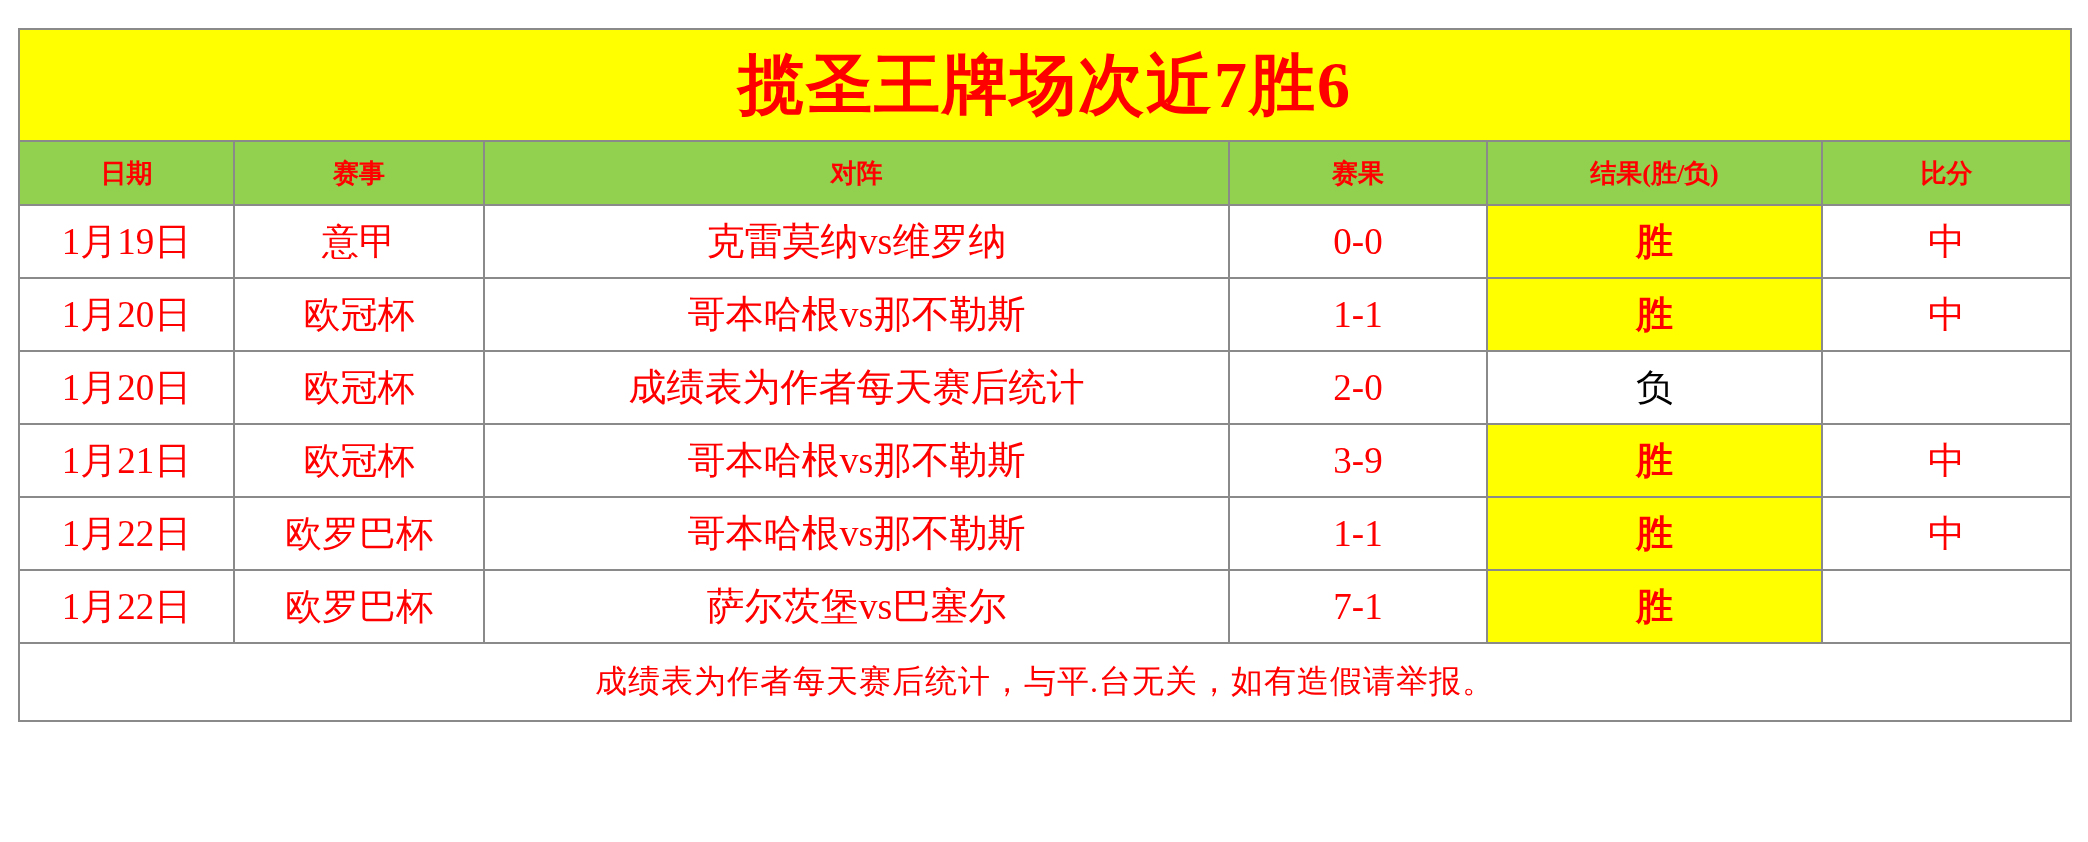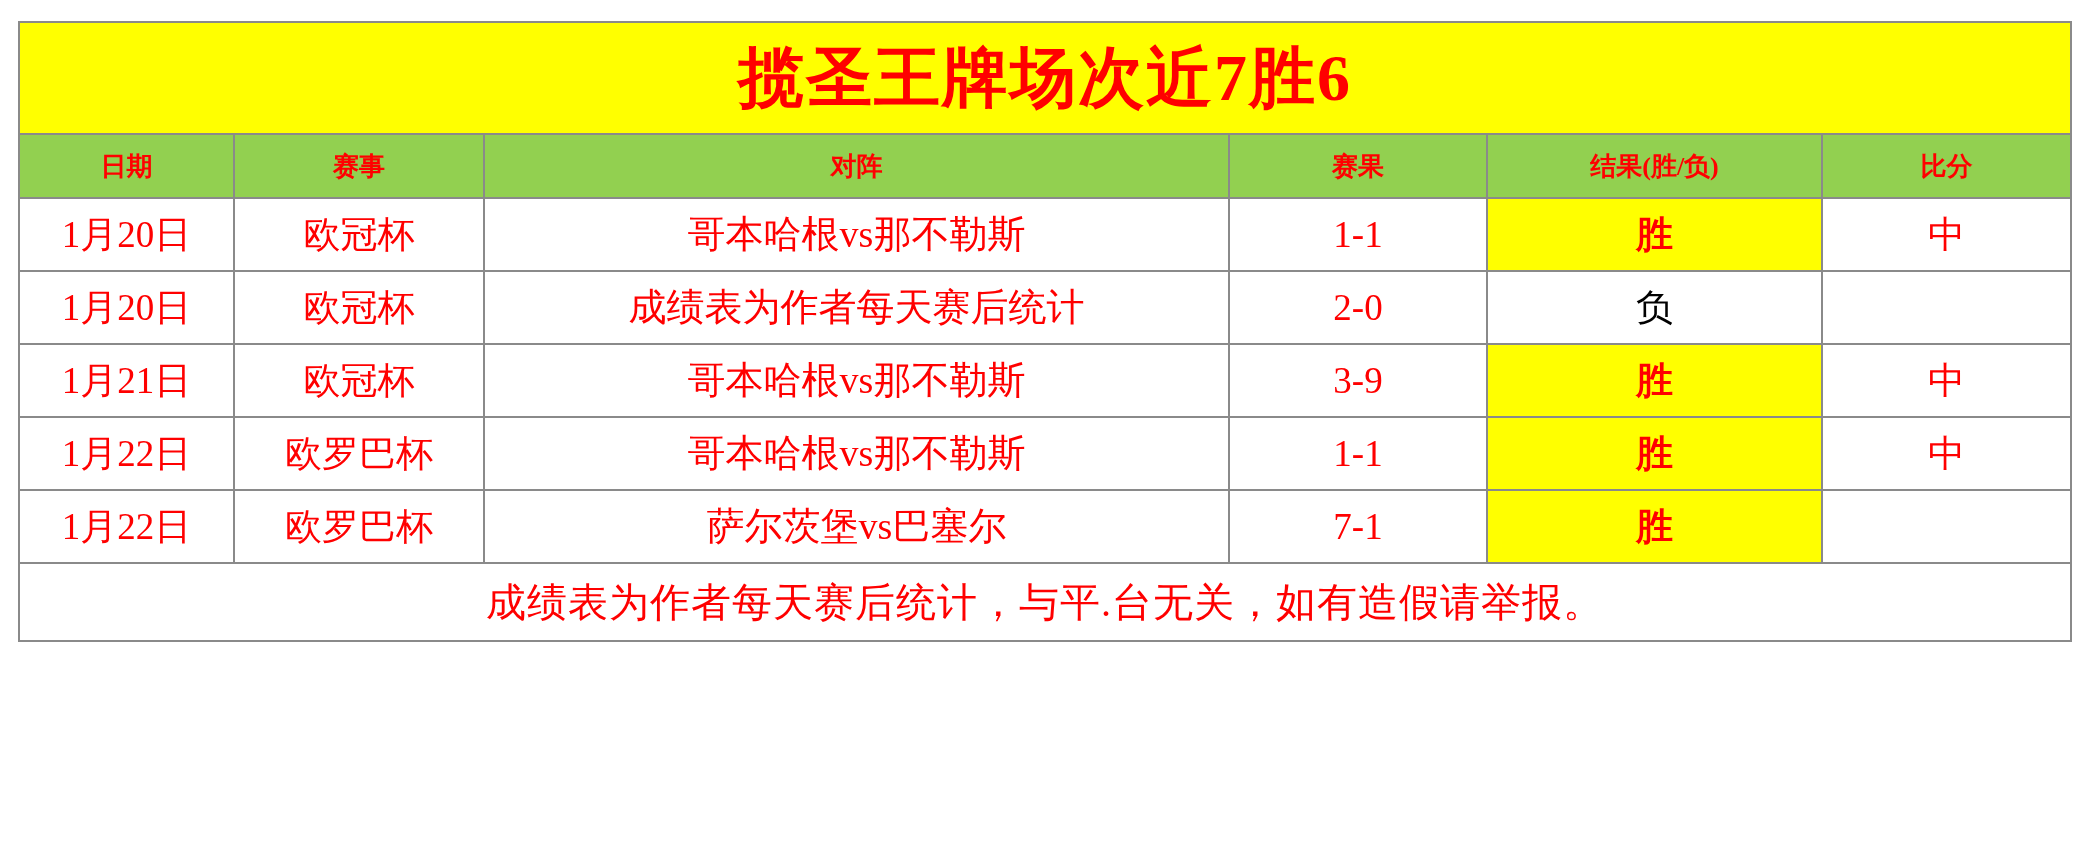--- a/index.html
+++ b/index.html
@@ -9,21 +9,21 @@
   }
   body {
     width: 2088px;
     height: 842px;
     font-family: "Liberation Serif", "DejaVu Serif", serif;
     overflow: hidden;
   }
   .sheet {
     position: absolute;
     left: 18px;
-    top: 21px;
+    top: 28px;
     width: 1672px;
   }
   table.grid {
     border-collapse: collapse;
     table-layout: fixed;
     width: 2052px;
   }
   table.grid td {
     border: 2px solid #8a8a8a;
     padding: 0;
@@ -67,21 +67,21 @@
     color: #ff0000 !important;
     font-weight: bold;
   }
   td.result-loss {
     background: #ffffff !important;
     color: #000000 !important;
     font-weight: normal;
   }
   
   .footer-cell {
-    font-size: 40px;
+    font-size: 32px;
     height: 76px;
     color: #ff0000 !important;
     background: #ffffff !important;
     letter-spacing: 1px;
     margin-left: 32px;
   }
   .colw-date { width: 215px; }
   .colw-league { width: 250px; }
   .colw-match { width: 745px; }
   .colw-score { width: 258px; }
@@ -107,20 +107,28 @@
       </tr>
       <tr class="hdr">
         <td class="hdr-cell">日期</td>
         <td class="hdr-cell">赛事</td>
         <td class="hdr-cell">对阵</td>
         <td class="hdr-cell">赛果</td>
         <td class="hdr-cell">结果(胜/负)</td>
         <td class="hdr-cell">比分</td>
       </tr>
 
+      <tr class="data">
+        <td class="cell-date">1月19日</td>
+        <td class="cell-league">意甲</td>
+        <td class="cell-match">克雷莫纳vs维罗纳</td>
+        <td class="cell-score">0-0</td>
+        <td class="result-win">胜</td>
+        <td class="cell-mark">中</td>
+      </tr>
 
       <tr class="data">
         <td class="cell-date">1月20日</td>
         <td class="cell-league">欧冠杯</td>
         <td class="cell-match">哥本哈根vs那不勒斯</td>
         <td class="cell-score">1-1</td>
         <td class="result-win">胜</td>
         <td class="cell-mark">中</td>
       </tr>
 

